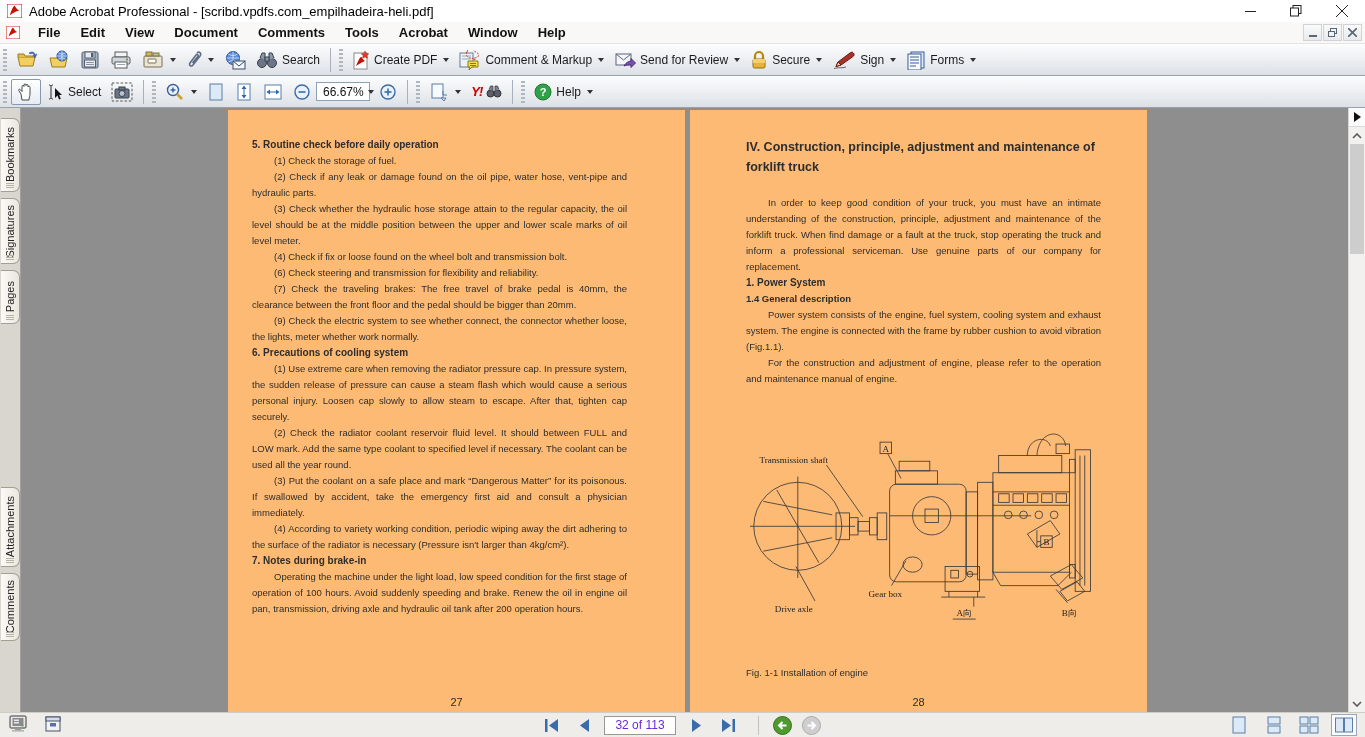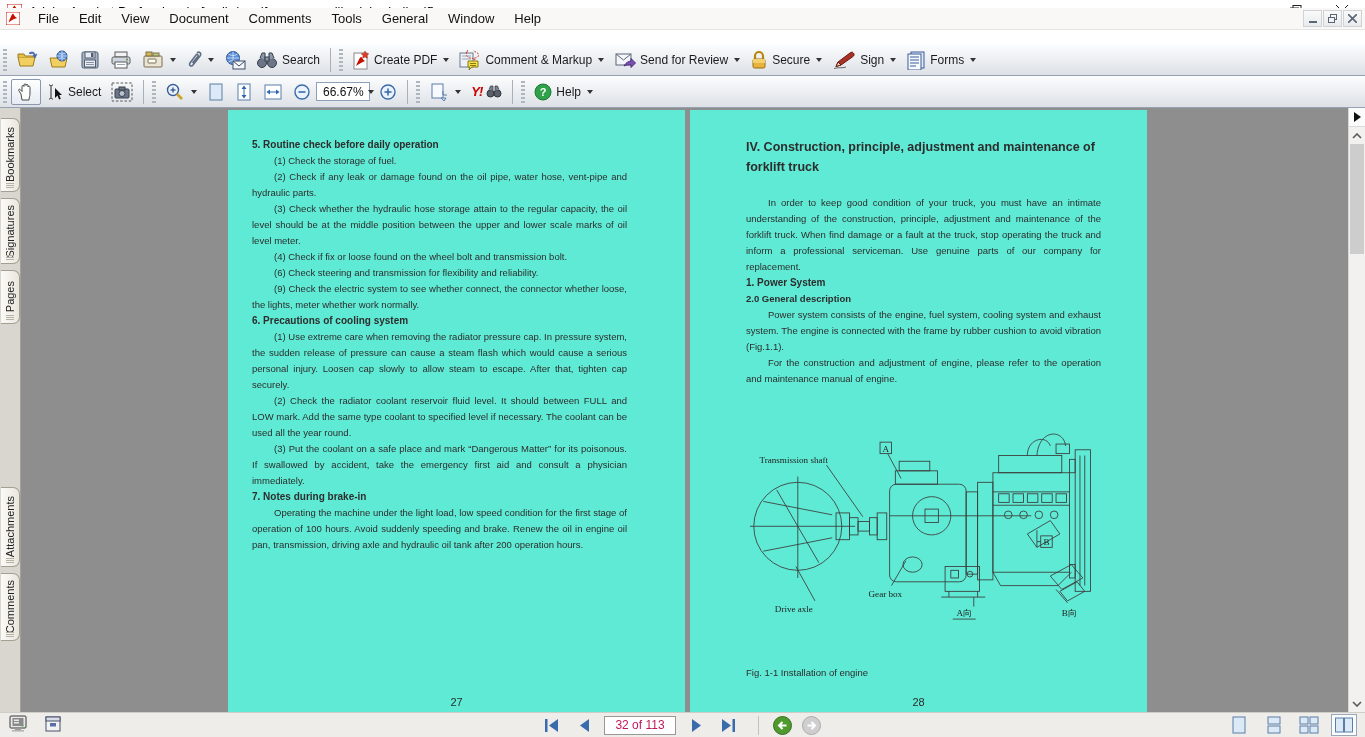--- a/index.html
+++ b/index.html
@@ -9,22 +9,22 @@
 
   
   .titlebar{position:absolute;top:0;left:0;right:0;height:22px;background:#fff;
     display:flex;align-items:center;}
   .titlebar .appicon{width:15px;height:14px;margin:0 7px 0 7px;flex:none;}
   .titlebar .title{font-size:13px;color:#000;}
   .wincontrols{position:absolute;right:0;top:0;height:22px;display:flex;}
   .wbtn{width:46px;height:22px;display:flex;align-items:center;justify-content:center;cursor:pointer;}
 
   
-  .menubar{position:absolute;top:8px;left:0;right:0;height:22px;background:#f9f8f7;
-    display:flex;align-items:center;border-bottom:1px solid #e6e4e2;}
+  .menubar{position:absolute;top:22px;left:0;right:0;height:22px;background:#f9f8f7;
+    display:flex;align-items:center;border-bottom:1px solid #e6e4e2;font-weight:bold;}
   .menubar .appicon{width:14px;height:13px;margin:0 8px 0 6px;flex:none;}
   .menu-item{font-size:13px;color:#111;padding:0 10px;height:22px;line-height:22px;cursor:pointer;}
   .childcontrols{position:absolute;right:3px;top:2px;display:flex;gap:1px;}
   .cbtn{width:19px;height:17px;border:1px solid #cfd2d6;background:linear-gradient(#fafafa,#e8eaec);
     display:flex;align-items:center;justify-content:center;cursor:pointer;}
 
   
   .toolbar{position:absolute;left:0;right:0;display:flex;align-items:center;
     background:linear-gradient(#fcfdfe,#dde1e6);border-bottom:1px solid #96a1b1;}
   .tb1{top:44px;height:32px;}
@@ -47,21 +47,21 @@
   .tabstrip{position:absolute;left:0;top:0;bottom:0;width:21px;background:#d9d6cf;
     border-right:1px solid #a3a099;}
   .vtab{position:absolute;left:1px;width:19px;border:1px solid #a39f93;border-left:none;
     border-radius:0 7px 7px 0;background:linear-gradient(90deg,#fbfaf7,#e9e6dd);
     display:flex;align-items:center;justify-content:center;cursor:pointer;}
   .vtab span{writing-mode:vertical-rl;transform:rotate(180deg);font-size:11px;color:#222;}
   .vtab::after{content:"";position:absolute;bottom:3px;left:5px;width:8px;height:5px;
     background-image:repeating-linear-gradient(0deg,#b5b2a6 0 1px,transparent 1px 2px);}
 
   .docarea{position:absolute;left:22px;right:17px;top:0;bottom:0;overflow:hidden;}
-  .page{position:absolute;top:2px;bottom:0;width:457px;background:#5eead4;overflow:hidden;
+  .page{position:absolute;top:2px;bottom:0;width:457px;background:#fdba74;overflow:hidden;
     color:#2d2d2d;}
   .page-left{left:206px;padding:27px 58px 0 24px;}
   .page-right{left:668px;padding:27px 46px 0 56px;}
   .page p{font-size:9.5px;line-height:16px;text-align:justify;text-indent:22px;}
   .page p.noindent{text-indent:0;}
   .page .h{font-size:10px;font-weight:bold;line-height:16px;}
   .page .h2{font-size:12.5px;font-weight:bold;line-height:20px;margin-bottom:18px;}
   .page .h3{font-size:9.5px;font-weight:bold;line-height:16px;}
   .pagenum{position:absolute;top:586px;left:0;width:100%;text-align:center;font-size:11px;
     text-indent:0;}
@@ -82,21 +82,21 @@
 
   
   .statusbar{position:absolute;left:0;right:0;bottom:0;height:25px;background:#eeede9;
     border-top:1px solid #cfcdc8;}
   .sb-left{position:absolute;left:8px;top:2px;display:flex;gap:16px;align-items:center;}
   .sb-nav{position:absolute;left:540px;top:2px;display:flex;align-items:center;gap:8px;}
   .sb-hist{display:flex;align-items:center;gap:10px;border-left:1px solid #c4c2bd;
     margin-left:10px;padding-left:14px;}
   .navbtn{width:24px;height:20px;display:flex;align-items:center;justify-content:center;cursor:pointer;}
   .pageind{width:72px;height:19px;border:1px solid #9a9894;background:#fff;font-size:12px;
-    text-align:center;color:#be185d;font-family:"Liberation Sans",sans-serif;}
+    text-align:center;color:#6d28d9;font-family:"Liberation Sans",sans-serif;}
   .sb-layouts{position:absolute;right:8px;top:1px;display:flex;align-items:center;gap:9px;}
   .laybtn{width:26px;height:22px;display:flex;align-items:center;justify-content:center;cursor:pointer;
     border:1px solid transparent;}
   .laybtn.pressed{border:1px solid #9aa5b5;background:#fafbfd;}
 </style>
 </head>
 <body>
 
 <div class="app">
 
@@ -131,21 +131,21 @@
     <svg class="appicon" viewBox="0 0 16 15">
       <rect x="0" y="0" width="16" height="15" rx="2" fill="#fff" stroke="#c41200"></rect>
       <path d="M3,12 C5,6 7,2 8,2 C9,2 9,5 13,7 C9,8 6,10 3,12 Z" fill="#c41200"></path>
     </svg>
     <span class="menu-item">File</span>
     <span class="menu-item">Edit</span>
     <span class="menu-item">View</span>
     <span class="menu-item">Document</span>
     <span class="menu-item">Comments</span>
     <span class="menu-item">Tools</span>
-    <span class="menu-item">General</span>
+    <span class="menu-item">Acrobat</span>
     <span class="menu-item">Window</span>
     <span class="menu-item">Help</span>
     <div class="childcontrols">
       <div class="cbtn">
         <svg width="8" height="9" viewBox="0 0 8 9">
             <line x1="0" y1="8" x2="8" y2="8" stroke="#5a6675" stroke-width="2"></line>
           </svg>
       </div>
       <div class="cbtn">
         <svg width="9" height="9" viewBox="0 0 9 9">
@@ -422,35 +422,37 @@
 
     <div class="docarea">
 
       <div class="page page-left">
         <div class="h">5. Routine check before daily operation</div>
         <p>(1) Check the storage of fuel.</p>
         <p>(2) Check if any leak or damage found on the oil pipe, water hose, vent-pipe and hydraulic parts.</p>
         <p>(3) Check whether the hydraulic hose storage attain to the regular capacity, the oil level should be at the middle position between the upper and lower scale marks of oil level meter.</p>
         <p>(4) Check if fix or loose found on the wheel bolt and transmission bolt.</p>
         <p>(6) Check steering and transmission for flexibility and reliability.</p>
+        <p>(7) Check the traveling brakes: The free travel of brake pedal is 40mm, the clearance between the front floor and the pedal should be bigger than 20mm.</p>
         <p>(9) Check the electric system to see whether connect, the connector whether loose, the lights, meter whether work normally.</p>
         <div class="h">6. Precautions of cooling system</div>
         <p>(1) Use extreme care when removing the radiator pressure cap. In pressure system, the sudden release of pressure can cause a steam flash which would cause a serious personal injury. Loosen cap slowly to allow steam to escape. After that, tighten cap securely.</p>
         <p>(2) Check the radiator coolant reservoir fluid level. It should between FULL and LOW mark. Add the same type coolant to specified level if necessary. The coolant can be used all the year round.</p>
         <p>(3) Put the coolant on a safe place and mark “Dangerous Matter” for its poisonous. If swallowed by accident, take the emergency first aid and consult a physician immediately.</p>
+        <p>(4) According to variety working condition, periodic wiping away the dirt adhering to the surface of the radiator is necessary (Pressure isn't larger than 4kg/cm²).</p>
         <div class="h">7. Notes during brake-in</div>
         <p>Operating the machine under the light load, low speed condition for the first stage of operation of 100 hours. Avoid suddenly speeding and brake. Renew the oil in engine oil pan, transmission, driving axle and hydraulic oil tank after 200 operation hours.</p>
         <div class="pagenum">27</div>
       </div>
 
       <div class="page page-right">
         <div class="h2">IV. Construction, principle, adjustment and maintenance of forklift truck</div>
         <p>In order to keep good condition of your truck, you must have an intimate understanding of the construction, principle, adjustment and maintenance of the forklift truck. When find damage or a fault at the truck, stop operating the truck and inform a professional serviceman. Use genuine parts of our company for replacement.</p>
         <div class="h">1. Power System</div>
-        <div class="h3">2.0 General description</div>
+        <div class="h3">1.4 General description</div>
         <p>Power system consists of the engine, fuel system, cooling system and exhaust system. The engine is connected with the frame by rubber cushion to avoid vibration (Fig.1.1).</p>
         <p>For the construction and adjustment of engine, please refer to the operation and maintenance manual of engine.</p>
 
         <svg class="engine" viewBox="0 0 370 207">
           <g stroke="#3c3c3c" fill="none" stroke-width="0.9">
             <line x1="2" y1="108" x2="112" y2="108"></line>
             <circle cx="52" cy="108" r="46"></circle>
             <line x1="52" y1="56" x2="52" y2="162"></line>
             <line x1="16" y1="82" x2="88" y2="96"></line>
             <line x1="16" y1="134" x2="88" y2="120"></line>

